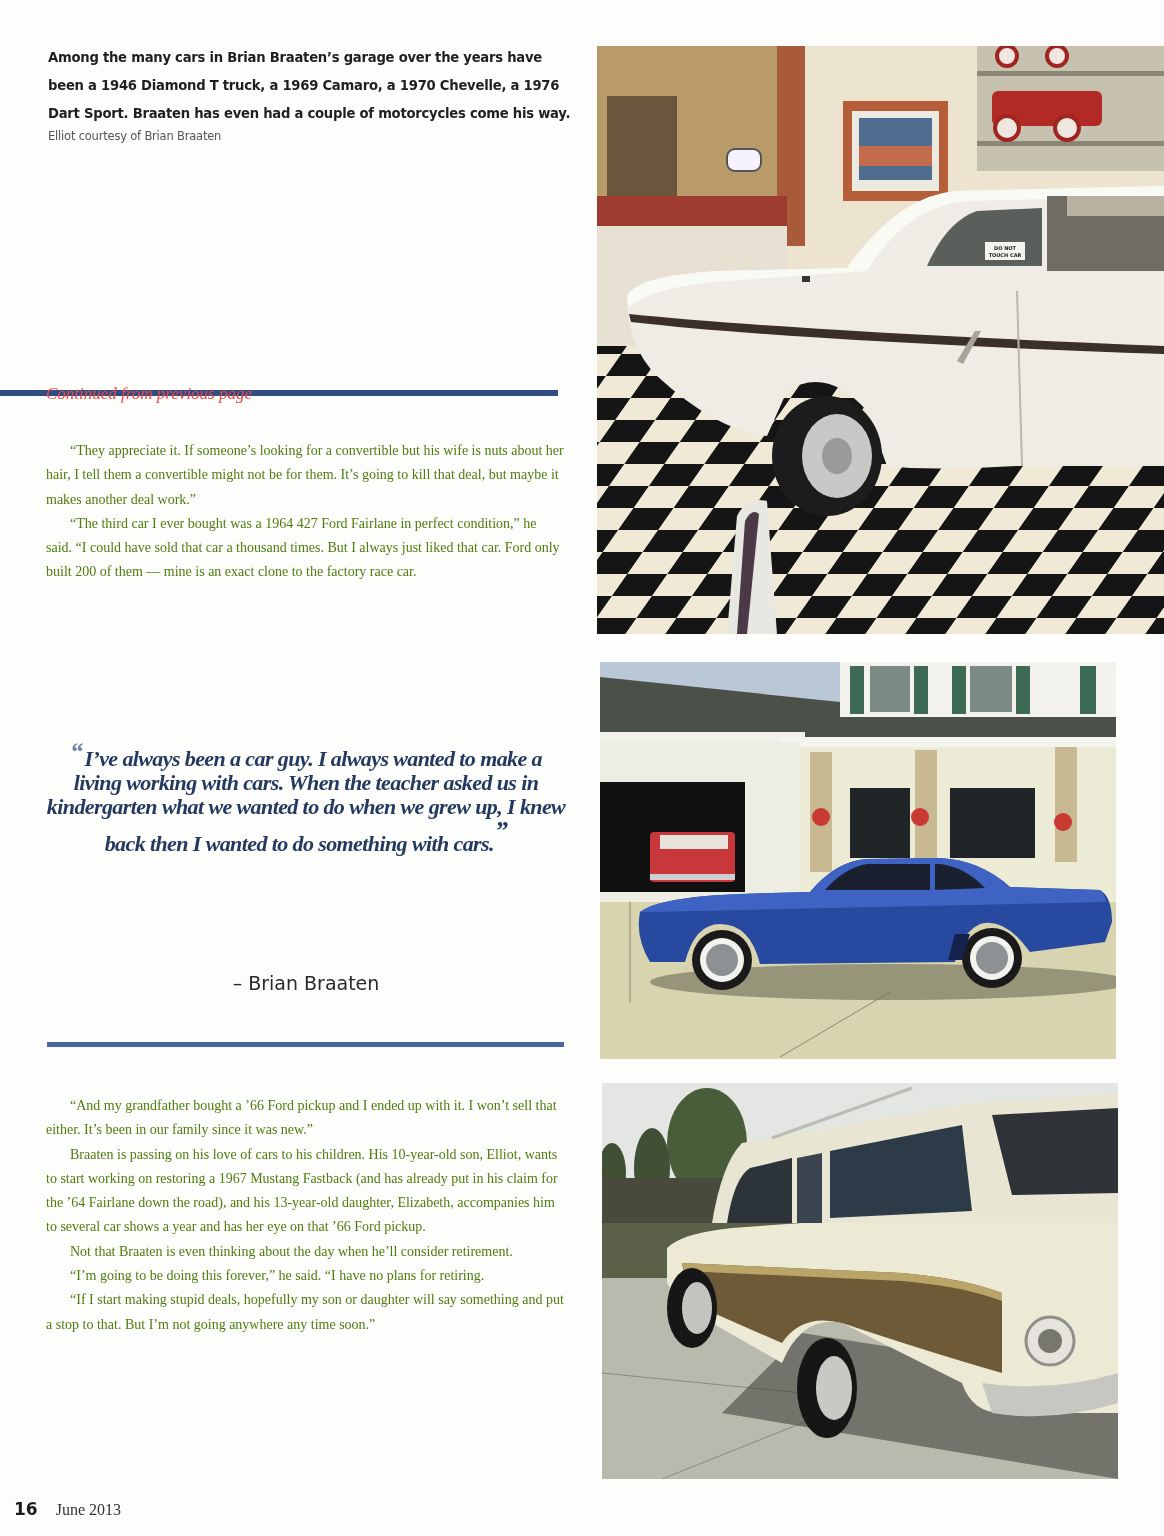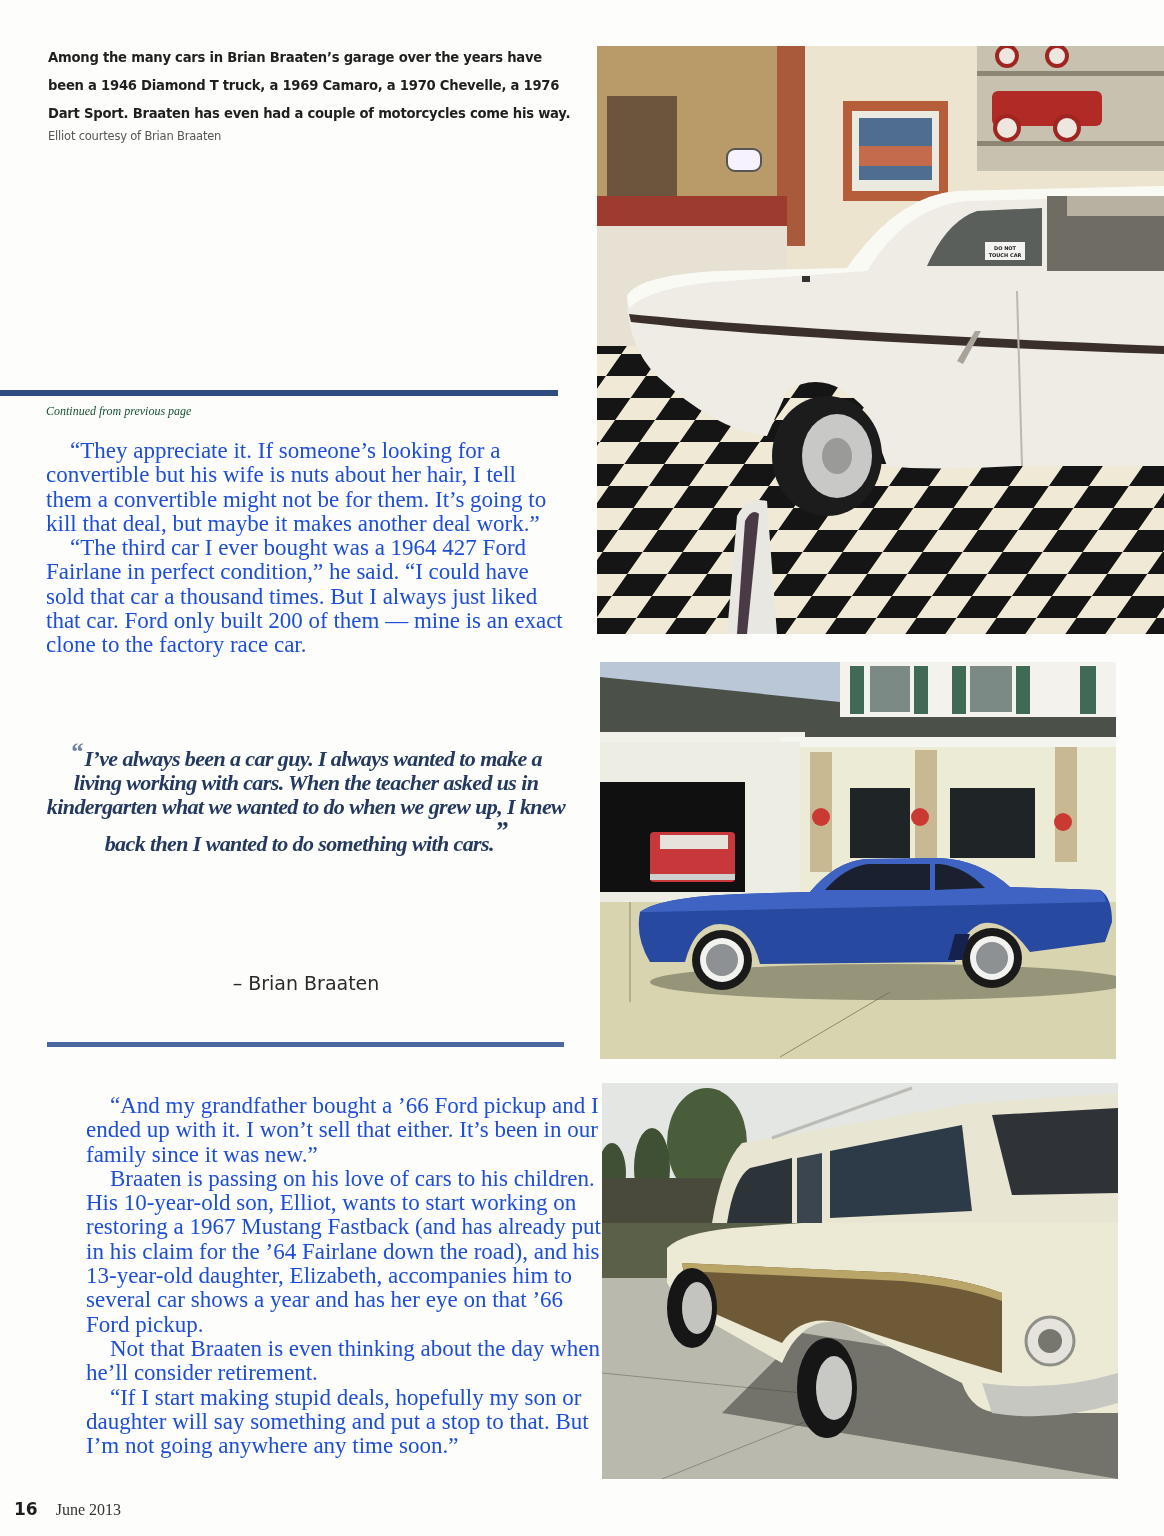--- a/index.html
+++ b/index.html
@@ -20,29 +20,29 @@
   .caption-credit {
     font-size: 11.5px; line-height: 16px; color: #555; letter-spacing: -0.2px;
   }
   .rule {
     position: absolute; height: 6px; background: #2f4d80;
   }
   .rule-top { left: 0; top: 390px; width: 558px; }
   .rule-bottom { left: 47px; top: 1042px; width: 517px; height: 5px; background: #4a67a0; }
   .col {
     position: absolute; left: 46px; width: 520px;
-    font-size: 23px; line-height: 24.3px; color: #1d4ed8;
+    font-size: 14px; line-height: 24.3px; color: #4d7c0f;
   }
   .col p { margin: 0; text-indent: 24px; }
   .continued {
-    position: absolute; left: 46px; top: 404px;
-    font-style: italic; font-size: 12px; color: #14532d;
+    position: absolute; left: 46px; top: 384px;
+    font-style: italic; font-size: 17px; color: #ef4444;
   }
   .col-1 { top: 439px; }
-  .col-2 { top: 1094px; margin-left: 40px; }
+  .col-2 { top: 1094px; }
   .pullquote {
     position: absolute; left: 46px; top: 740px; width: 520px; text-align: center;
     font-family: Liberation Serif, serif; font-style: italic; font-weight: bold;
     color: #24395f; font-size: 22px; line-height: 24px; letter-spacing: -0.6px;
   }
   .pullquote .qmark { color: #6f82a6; font-size: 26px; vertical-align: 6px; margin-right: 2px; }
   .pullquote .qmark-close { color: #24395f; font-size: 26px; vertical-align: 12px; margin-left: 1px; }
   .attribution {
     position: absolute; left: 46px; top: 972px; width: 520px; text-align: center;
     font-family: "DejaVu Sans", sans-serif; font-size: 19px; color: #2a2a2a;
@@ -80,20 +80,21 @@
   <span class="qmark">“</span><span>I’ve always been a car guy. I always wanted to make a living working with cars. When the teacher asked us in kindergarten what we wanted to do when we grew up, I knew back then I wanted to do something with cars.</span><span class="qmark-close">”</span>
 </div>
 <div class="attribution">– Brian Braaten</div>
 
 <div class="rule rule-bottom"></div>
 
 <div class="col col-2">
   <p>“And my grandfather bought a ’66 Ford pickup and I ended up with it. I won’t sell that either. It’s been in our family since it was new.”</p>
   <p>Braaten is passing on his love of cars to his children. His 10-year-old son, Elliot, wants to start working on restoring a 1967 Mustang Fastback (and has already put in his claim for the ’64 Fairlane down the road), and his 13-year-old daughter, Elizabeth, accompanies him to several car shows a year and has her eye on that ’66 Ford pickup.</p>
   <p>Not that Braaten is even thinking about the day when he’ll consider retirement.</p>
+  <p>“I’m going to be doing this forever,” he said. “I have no plans for retiring.</p>
   <p>“If I start making stupid deals, hopefully my son or daughter will say something and put a stop to that. But I’m not going anywhere any time soon.”</p>
 </div>
 
 <div class="folio">
   <span class="page-num">16</span><span>June 2013</span>
 </div>
 
 <div class="photo photo-1">
   <svg viewBox="0 0 567 588" preserveAspectRatio="none">
     <defs>

